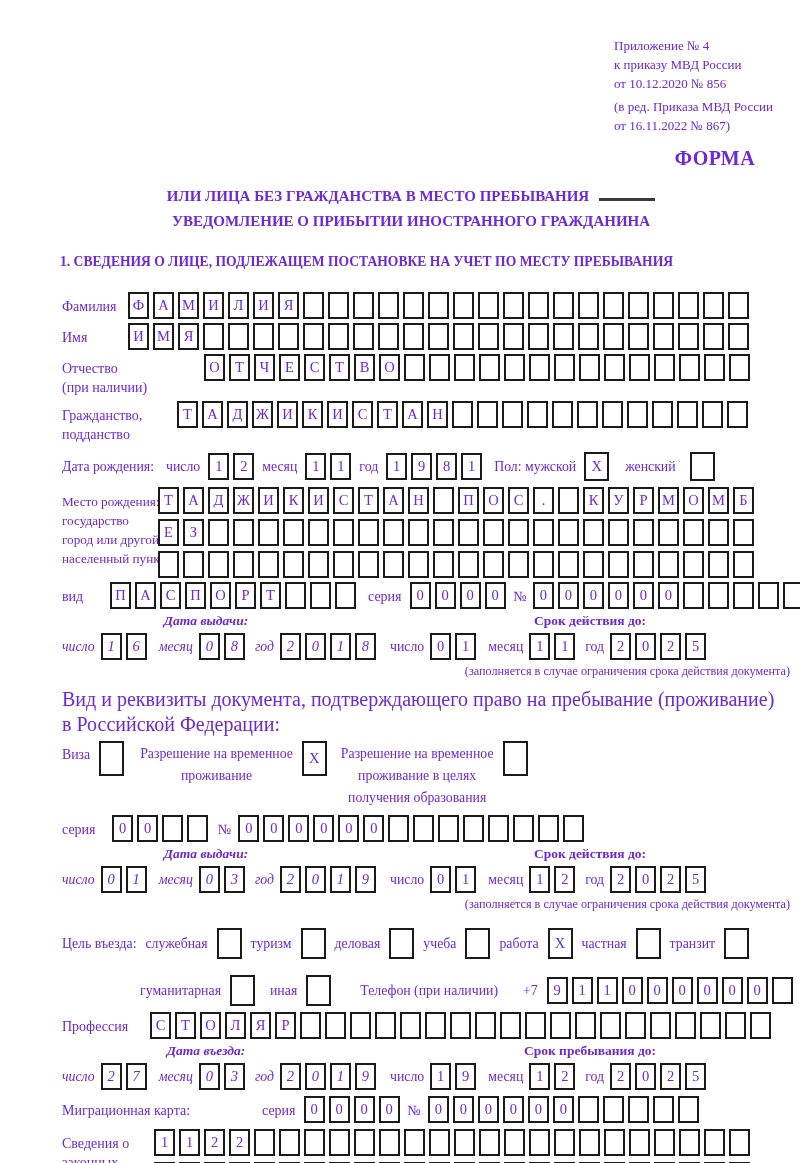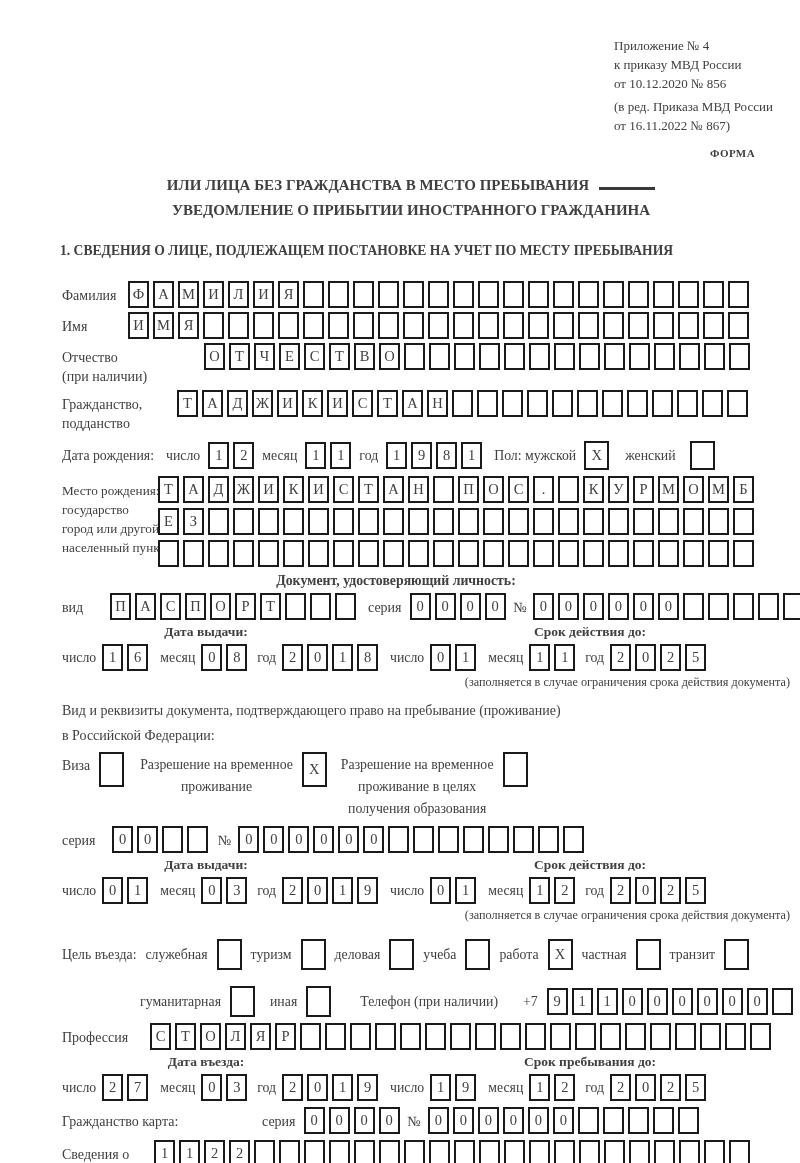--- a/index.html
+++ b/index.html
@@ -1,48 +1,48 @@
 <!DOCTYPE html>
 <html><head>
 <meta charset="utf-8">
 <style>
   html,body{margin:0;padding:0;background:#ffffff;}
   .page{
     width:800px;height:1163px;box-sizing:border-box;
     padding:36px 0 16px 62px;overflow:hidden;position:relative;
-    font-family:"Liberation Serif",serif;color:#404040;background:#fff;
+    font-family:"Liberation Serif",serif;color:#6d28d9;background:#fff;
   }
   
   .appendix{margin-left:552px;font-size:13px;line-height:19px;}
   .appendix-gap{height:4px;}
-  .forma{font-weight:bold;text-align:right;margin:12px 45px 0 0;font-size:11px;letter-spacing:.4px;}
+  .forma{font-weight:bold;text-align:right;margin:12px 45px 0 0;font-size:20px;letter-spacing:.4px;}
   .title{font-weight:bold;text-align:center;font-size:15px;line-height:25px;margin:14px 40px 0 0;}
   .blank{display:inline-block;width:56px;height:13px;border-bottom:3px solid #3a3a3a;margin-left:10px;}
   .sec{font-weight:bold;font-size:13.6px;margin:20px 0 0 -2px;white-space:nowrap;}
   
   .formbody{margin-top:22px;}
   .frow{display:flex;align-items:flex-start;margin-bottom:4px;}
   .lbl{font-size:14px;line-height:19px;padding-top:5px;flex:none;}
   .boxes{display:flex;gap:4px;flex:none;}
   .cbox{flex:none;width:17px;height:23px;border:2px solid #1a1a1a;display:flex;align-items:center;justify-content:center;font-size:14.5px;background:#fff;}
   .chk{flex:none;width:21px;height:27px;border:2px solid #1a1a1a;display:flex;align-items:center;justify-content:center;font-size:14.5px;background:#fff;}
   .w66{width:66px;}.w142{width:142px;}.w115{width:115px;}.w88{width:88px;}.w78{width:78px;}
   
   .inlinerow{display:flex;align-items:center;gap:8px;font-size:13.8px;margin:8px 0 6px 0;flex-wrap:nowrap;}
   
   .dochead{font-weight:bold;font-size:13.8px;text-align:center;margin:6px 70px 4px 0;}
   
   .datepair{display:flex;margin-top:4px;}
-  .dcol-l{width:328px;flex:none;}
+  .dcol-l{width:328px;flex:none;font-style:italic;}
   .dcol-r{width:400px;flex:none;}
   .dhead{font-weight:bold;font-size:13.5px;text-align:center;}
   .dhead-l{margin-left:-40px;}
   .drow{display:flex;align-items:center;gap:6px;font-size:13.8px;margin-top:4px;}
   .dnote{font-size:12.2px;text-align:right;margin-top:4px;white-space:nowrap;}
-  .intro{font-size:14px;line-height:25px;margin-top:8px;}
+  .intro{font-size:20px;line-height:25px;margin-top:8px;}
   
   .permits{display:flex;align-items:flex-start;margin-top:4px;}
   .pgroup{display:flex;align-items:flex-start;gap:9px;flex:none;}
   .plbl{font-size:13.8px;line-height:20px;padding-top:4px;}
   .plbl-c{font-size:13.8px;line-height:22px;text-align:center;padding-top:2px;}
   .purpose{display:flex;align-items:center;gap:9px;font-size:13.8px;margin-top:16px;white-space:nowrap;}
   .mt6{margin-top:6px;}
 </style>
 </head>
 <body>
@@ -306,21 +306,20 @@
             <span class="cbox"></span>
             <span class="cbox"></span>
             <span class="cbox"></span>
             <span class="cbox"></span>
             <span class="cbox"></span>
             <span class="cbox"></span>
           </span>
       </span>
     </div>
 
-    <div class="dochead">Документ, удостоверяющий личность:</div>
 
     <div class="frow">
       <span class="lbl" style="width:48px;">вид</span>
       <span class="boxes">
           <span class="cbox">П</span>
           <span class="cbox">А</span>
           <span class="cbox">С</span>
           <span class="cbox">П</span>
           <span class="cbox">О</span>
           <span class="cbox">Р</span>
@@ -613,21 +612,21 @@
               <span class="cbox">2</span>
               <span class="cbox">0</span>
               <span class="cbox">2</span>
               <span class="cbox">5</span>
             </span>
         </div>
       </div>
     </div>
 
     <div class="frow mt6">
-      <span class="lbl" style="width:160px;">Гражданство карта:</span>
+      <span class="lbl" style="width:160px;">Миграционная карта:</span>
       <span class="lbl" style="margin-right:8px;margin-left:40px;">серия</span>
       <span class="boxes">
           <span class="cbox">0</span>
           <span class="cbox">0</span>
           <span class="cbox">0</span>
           <span class="cbox">0</span>
         </span>
       <span class="lbl" style="margin:0 7px 0 8px;">№</span>
       <span class="boxes">
           <span class="cbox">0</span>

